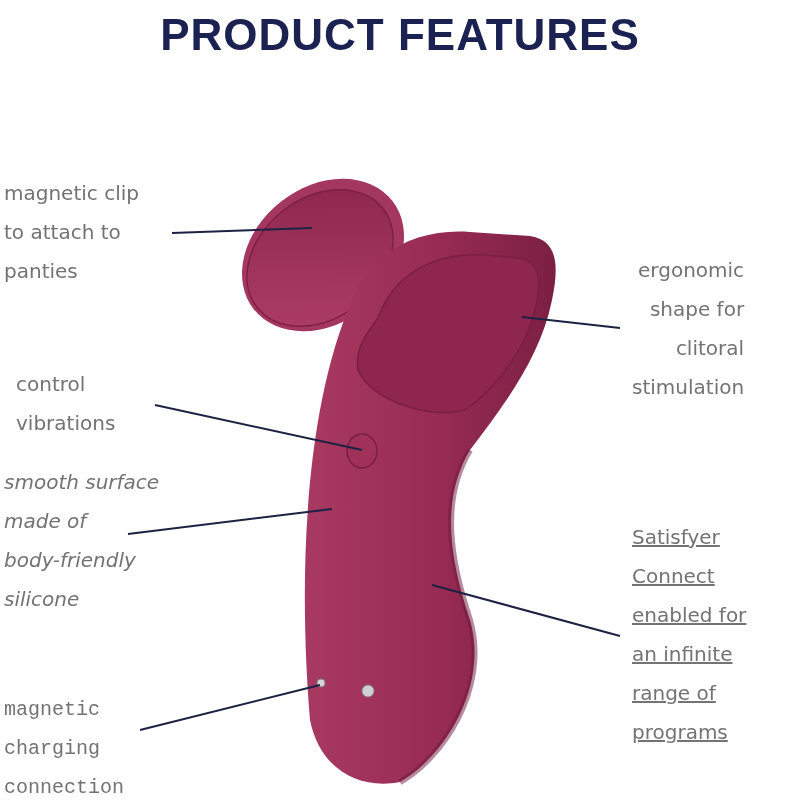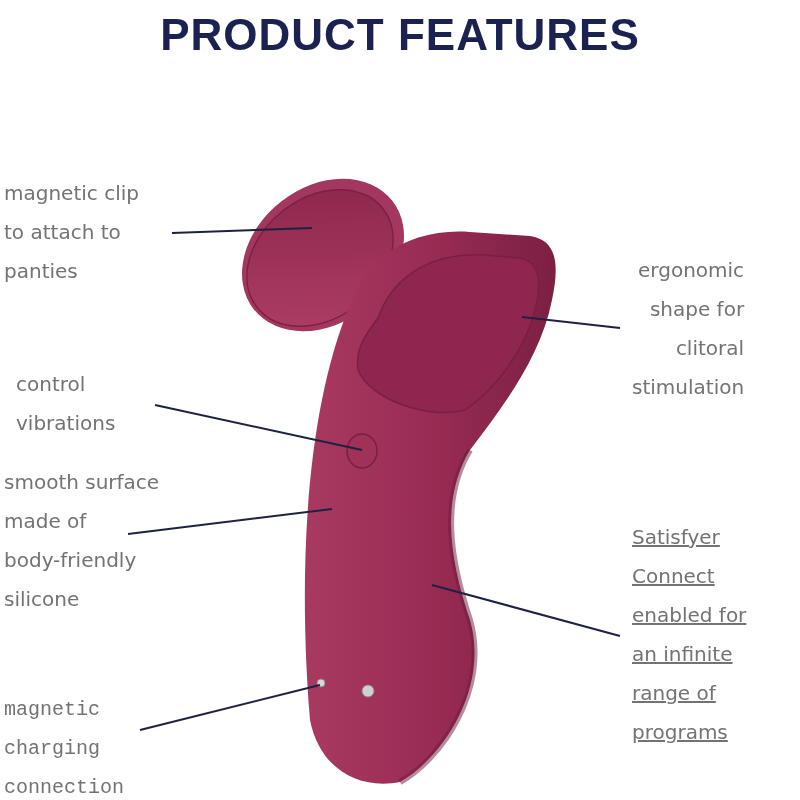--- a/index.html
+++ b/index.html
@@ -48,21 +48,21 @@
     <line x1="522" y1="317" x2="620" y2="328"></line>
     <line x1="432" y1="585" x2="620" y2="636"></line>
   </g>
 </svg>
 
 <div class="label" style="left:4px; top:174px;">magnetic clip
 to attach to
 panties</div>
 <div class="label" style="left:16px; top:337px;margin-top:28px;">control
 vibrations</div>
-<div class="label" style="left:4px; top:463px;">smooth surface
+<div class="label" style="left:4px; top:463px;font-style:italic;">smooth surface
 made of
 body-friendly
 silicone</div>
 <div class="label" style="left:4px; top:690px;font-family:Liberation Mono, monospace;">magnetic
 charging
 connection</div>
 <div class="label" style="left:632px; top:251px;text-align:right;">ergonomic
 shape for
 clitoral
 stimulation</div>

